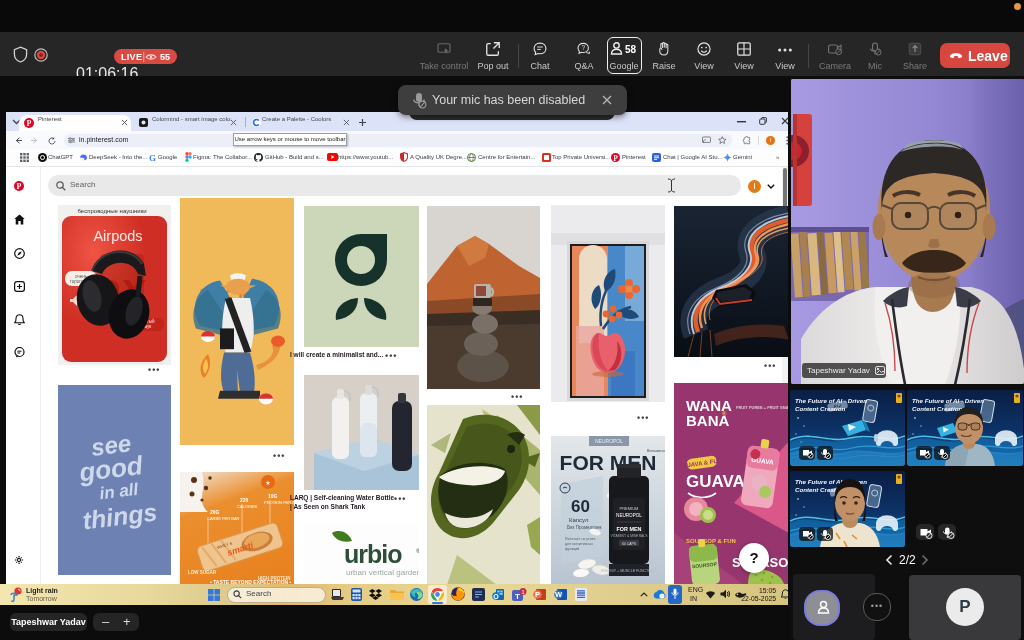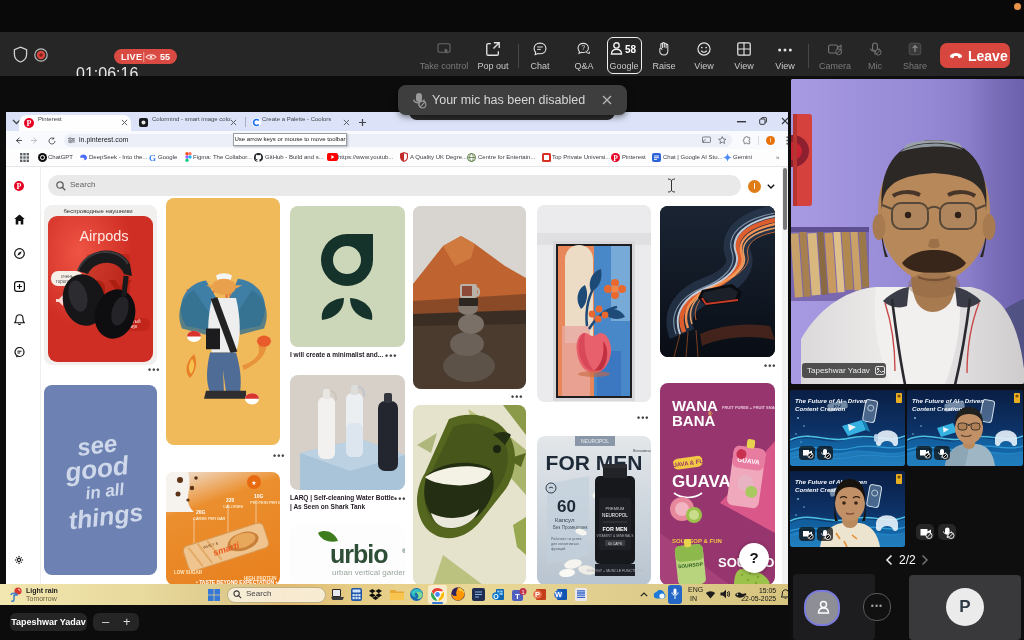--- a/index.html
+++ b/index.html
@@ -18,21 +18,21 @@
 
 #stage{left:0;top:76px;width:790px;height:564px;background:#0c0c0c;}
 #browser{left:6px;top:36px;width:782px;height:473px;background:#fff;}
 #tabstrip{left:0;top:0;width:782px;height:19px;background:#dce2f7;}
 .tab{position:absolute;top:4px;height:16px;font-size:6px;color:#3c4043;}
 #toolbar{left:0;top:19px;width:782px;height:18px;background:#f9fafd;}
 #bookbar{left:0;top:37px;width:782px;height:17px;background:#fdfdfe;border-bottom:1px solid #e4e6ea;}
 .bkitem{position:absolute;top:4.5px;font-size:6px;color:#3a3d42;white-space:nowrap;}
 #page{left:0;top:55px;width:782px;height:418px;background:#fff;overflow:hidden;}
 #sidebar{left:0;top:0;width:28px;height:418px;background:#fff;border-right:1px solid #ececec;}
-.card{position:absolute;border-radius:8px;overflow:hidden;}
+.card{position:absolute;border-radius:0;overflow:hidden;margin-left:14px;}
 .dots{position:absolute;font-size:9px;color:#444;letter-spacing:1px;font-weight:bold;}
 .cap{position:absolute;font-size:6.5px;font-weight:bold;color:#211922;line-height:1.45;}
 
 #taskbar{left:0;top:508px;width:788px;height:21px;background:linear-gradient(90deg,#f2e7b0 0%,#e8d99c 18%,#ddC98a 30%,#e2b96f 36%,#e5cc85 45%,#e9d796 60%,#dfcd8d 80%,#d6c47f 100%);}
 
 #bottombar{left:0;top:529px;width:790px;height:111px;background:#0c0c0c;}
 .chip{position:absolute;background:#252525;border-radius:6px;color:#fff;}
 
 #rpanel{left:790px;top:76px;width:234px;height:564px;background:#0e0e0f;}
 #cam{left:1px;top:3px;width:233px;height:305px;background:#9c90dc;overflow:hidden;border-radius:2px;}

